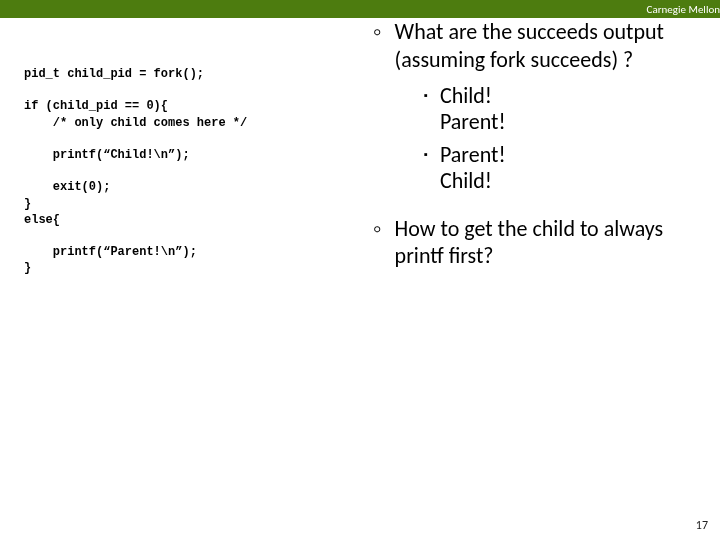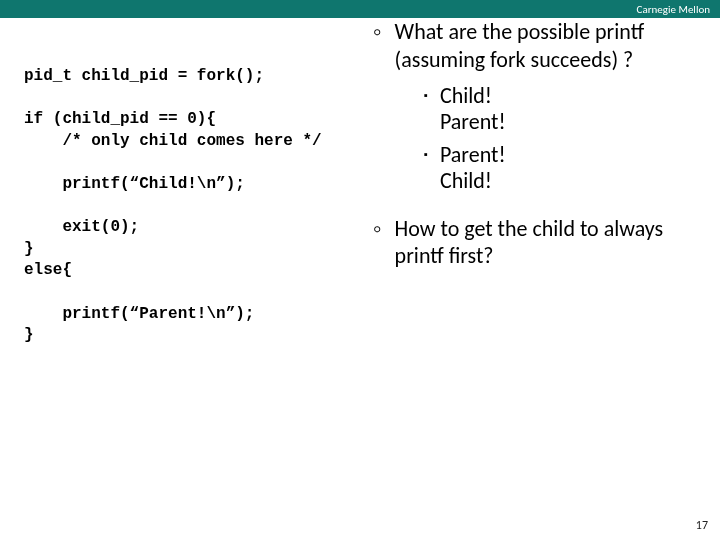--- a/index.html
+++ b/index.html
@@ -1,22 +1,22 @@
 <!DOCTYPE html>
 <html><head>
 <meta charset="utf-8">
 <style>
   * { margin: 0; padding: 0; box-sizing: border-box; }
   html, body { width: 720px; height: 540px; font-family: Calibri, Arial, sans-serif; background: #fff; color: #000; }
   .slide { width: 720px; height: 540px; position: relative; }
-  .topbar { height: 18px; background: #0f766e; display: flex; justify-content: flex-end; align-items: center; padding-right: 10px; }
+  .topbar { height: 18px; background: #4d7c0f; display: flex; justify-content: flex-end; align-items: center; }
   .topbar-label { color: #fff; font-size: 11px; font-weight: 400; }
   .title { font-size: 34px; font-weight: 700; color: #222; padding: 18px 0 24px 24px; }
   .content { display: flex; padding: 0 36px 0 24px; }
-  .code-col { width: 330px; font-family: "Courier New", monospace; font-size: 16px; font-weight: 700; line-height: 1.35; white-space: pre; padding-top: 48px; }
+  .code-col { width: 330px; font-family: "Courier New", monospace; font-size: 12px; font-weight: 700; line-height: 1.35; white-space: pre; padding-top: 48px; }
   .text-col { flex: 1; padding-left: 16px; }
   .bullet-row { display: flex; margin-bottom: 10px; }
   .circ { font-size: 12px; line-height: 28px; padding-right: 14px; padding-left: 4px; }
   .bullet-text { font-size: 22px; line-height: 1.25; }
   .sub-row { display: flex; padding-left: 54px; margin-bottom: 6px; }
   .sq { font-size: 11px; line-height: 26px; padding-right: 12px; }
   .sub-text { font-size: 22px; line-height: 1.2; }
   .gap { height: 14px; }
   .pagenum { position: absolute; bottom: 8px; right: 12px; font-size: 12px; color: #222; }
 </style>
@@ -40,21 +40,21 @@
     exit(0);
 }
 else{
 
     printf(“Parent!\n”);
 }</div>
 
     <div class="text-col">
       <div class="bullet-row">
         <div class="circ">○</div>
-        <div class="bullet-text">What are the possible printf  (assuming fork succeeds) ?</div>
+        <div class="bullet-text">What are the succeeds output  (assuming fork succeeds) ?</div>
       </div>
       <div class="sub-row">
         <div class="sq">▪</div>
         <div class="sub-text" style="white-space:pre-line;">Child!
 Parent!</div>
       </div>
       <div class="sub-row">
         <div class="sq">▪</div>
         <div class="sub-text" style="white-space:pre-line;">Parent!
 Child!</div>

